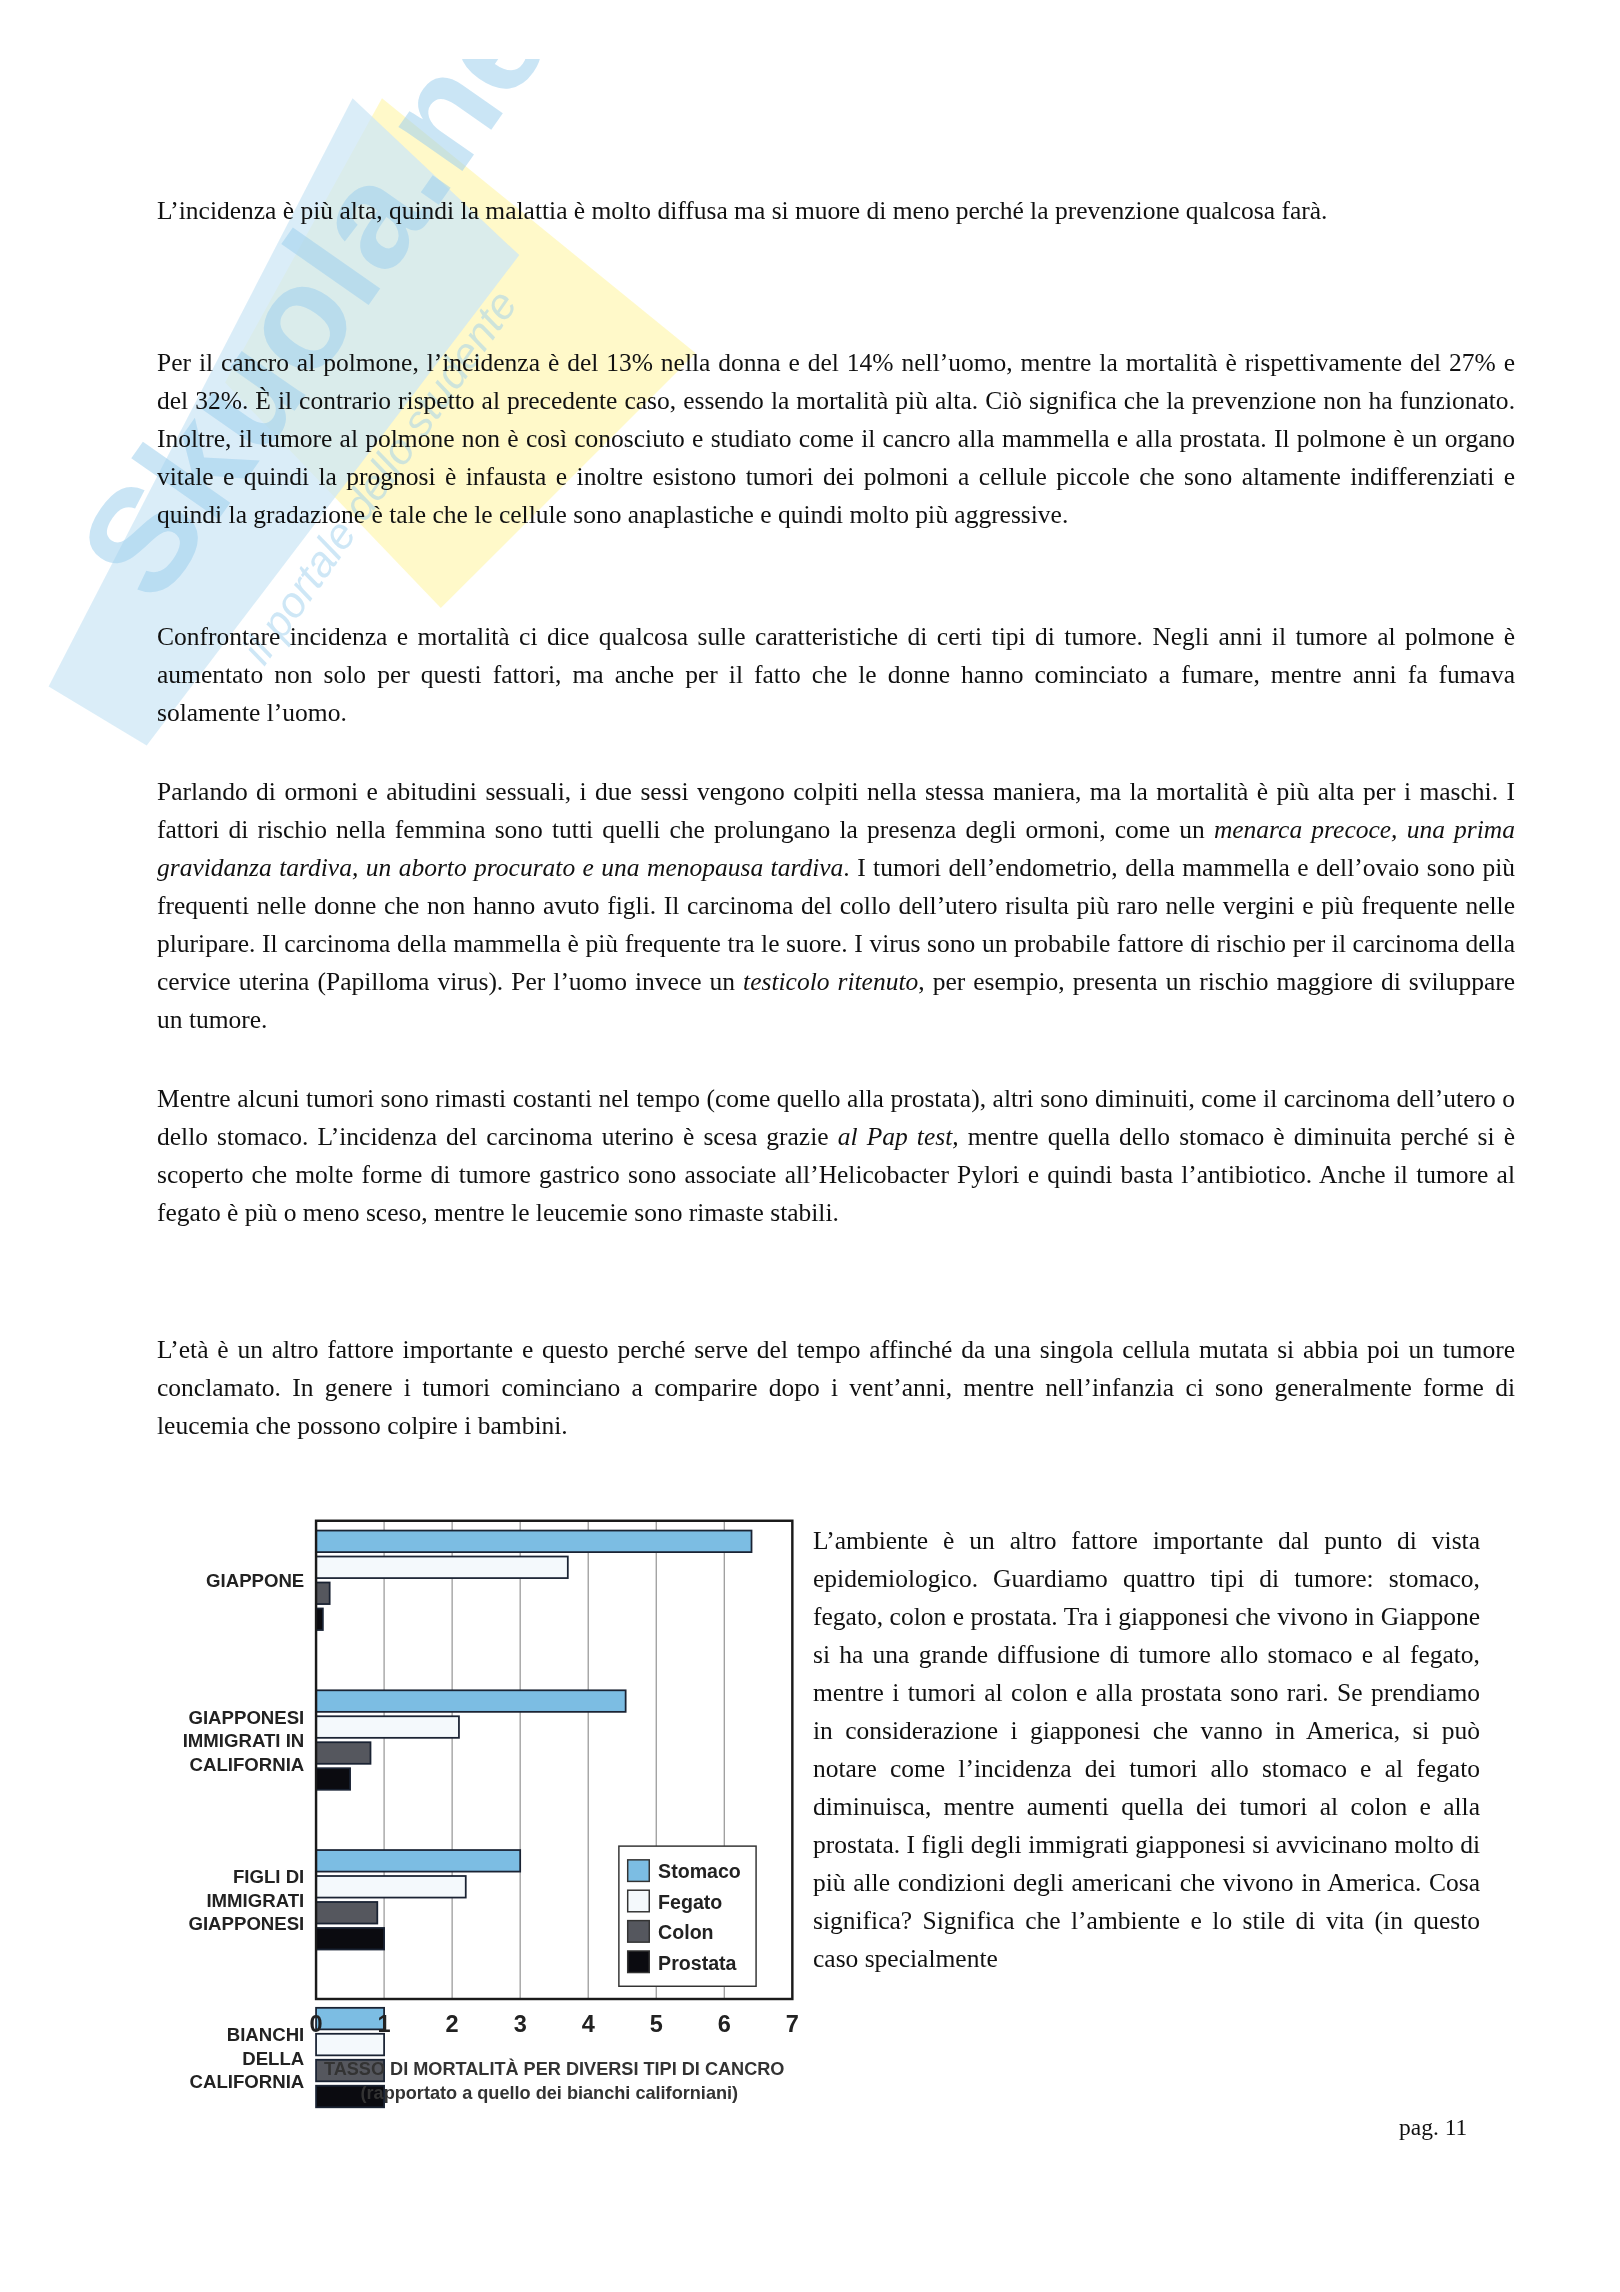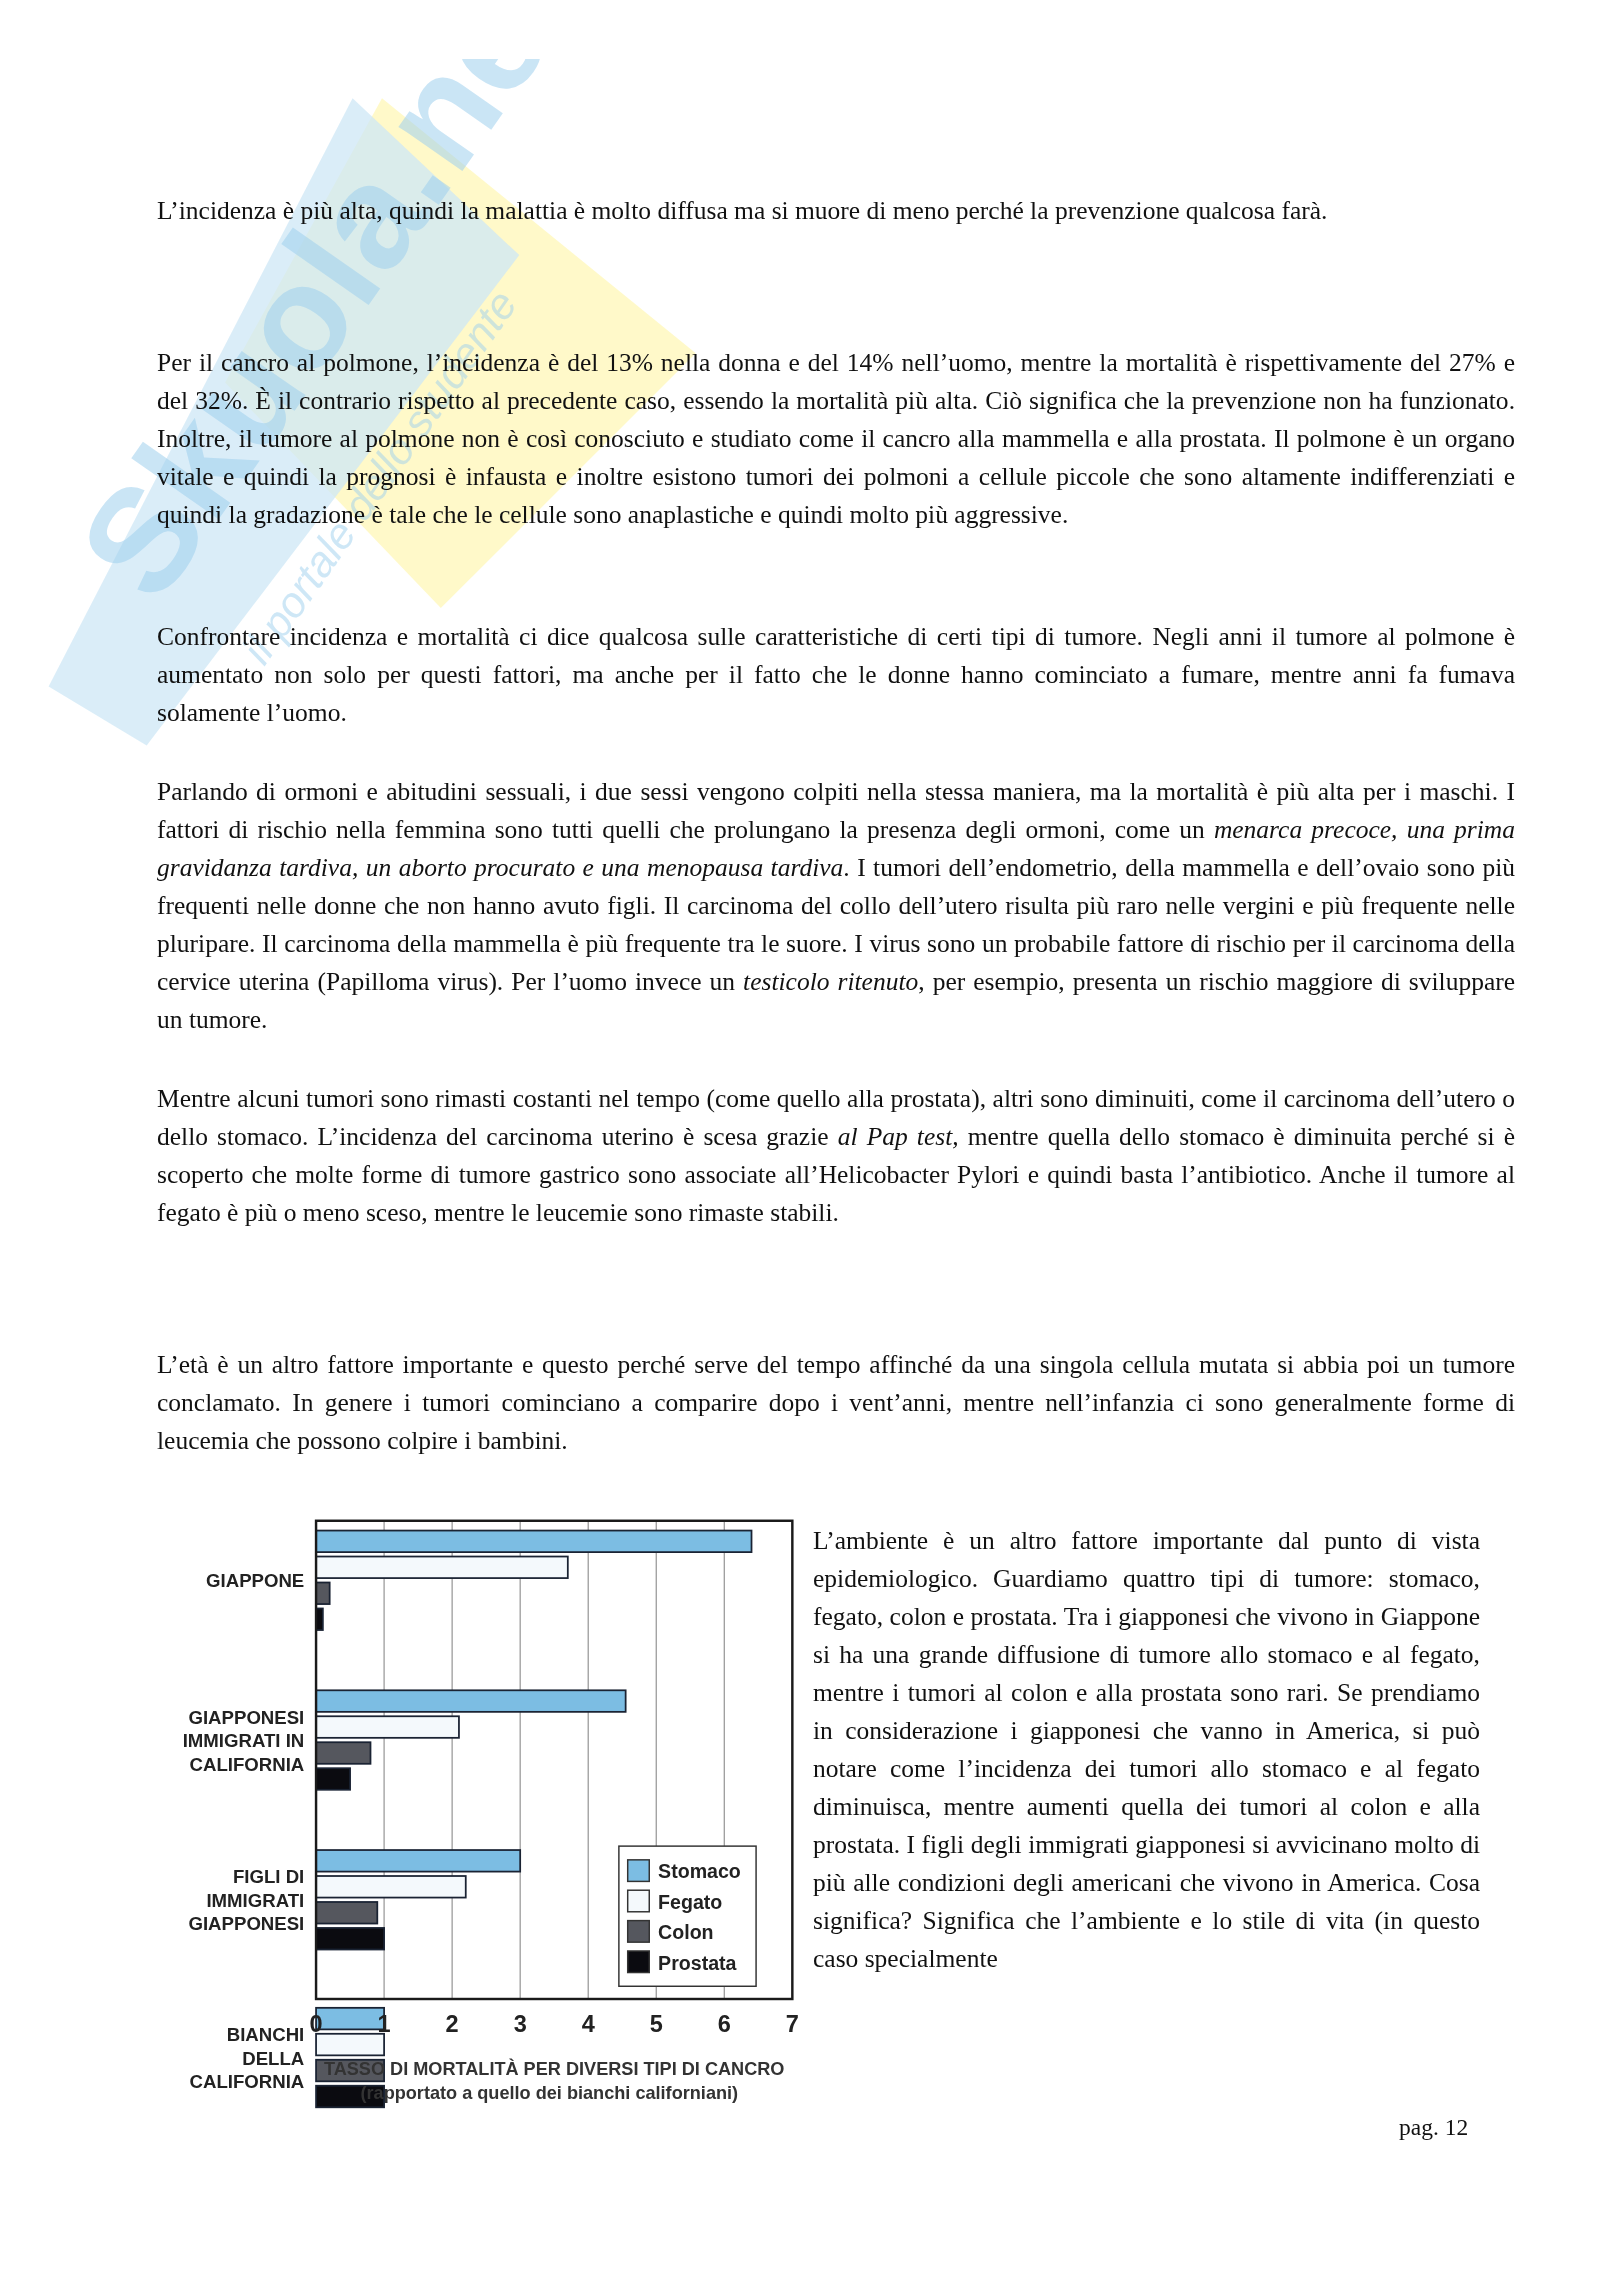--- a/index.html
+++ b/index.html
@@ -9,21 +9,21 @@
   .page-text { position: absolute; left: 157px; width: 1358px; font-size: 25.5px; line-height: 38px; text-align: justify; }
   .para { margin: 0; }
   .u { }
   b { font-weight: normal; }
   i { font-style: italic; }
   #p1 { top: 192px; }
   #p2 { top: 344px; }
   #p3 { top: 610px; margin-top: 8px; }
   #p4 { top: 773px; }
   #p5 { top: 1072px; margin-top: 8px; }
-  #p6 { top: 1331px; margin-top: 15px; }
+  #p6 { top: 1331px; }
   #p7 { position: absolute; left: 813px; top: 1522px; width: 667px; font-size: 25.5px; line-height: 38px; text-align: justify; }
   .chart-wrap { position: absolute; left: 157px; top: 1509px; width: 667px; height: 637px; font-weight: bold; }
   .chart-wrap svg { font-family: "Liberation Sans", "DejaVu Sans", sans-serif; }
   .footer { position: absolute; left: 1399px; top: 2114px; font-size: 23.5px; font-family: "Liberation Serif", serif; }
 </style>
 </head>
 <body>
 
 <svg class="watermark" viewBox="0 0 720 720">
   <polygon points="360,40 680,300 420,560 200,330" fill="#fff8bf" opacity="0.85"></polygon>
@@ -110,14 +110,14 @@
       <text x="511" y="439" font-size="20" fill="#222">Colon</text>
       <rect x="480" y="451" width="22" height="22" fill="#0b0b10" stroke="#333" stroke-width="1.5"></rect>
       <text x="511" y="470" font-size="20" fill="#222">Prostata</text>
     </svg>
 </div>
 
 <p id="p7" class="para">
   <b>L’ambiente</b><span> è un altro fattore importante dal punto di vista epidemiologico. Guardiamo quattro tipi di tumore: stomaco, fegato, colon e prostata. Tra i giapponesi che vivono in Giappone si ha una grande diffusione di tumore allo stomaco e al fegato, mentre i tumori al colon e alla prostata sono rari. Se prendiamo in considerazione i giapponesi che vanno in America, si può notare come l’incidenza dei tumori allo stomaco e al fegato diminuisca, mentre aumenti quella dei tumori al colon e alla prostata. I figli degli immigrati giapponesi si avvicinano molto di più alle condizioni degli americani che vivono in America. Cosa significa? Significa che l’ambiente e lo stile di vita (in questo caso specialmente</span>
 </p>
 
-<div class="footer">pag. 12</div>
+<div class="footer">pag. 11</div>
 
 
 </body></html>

